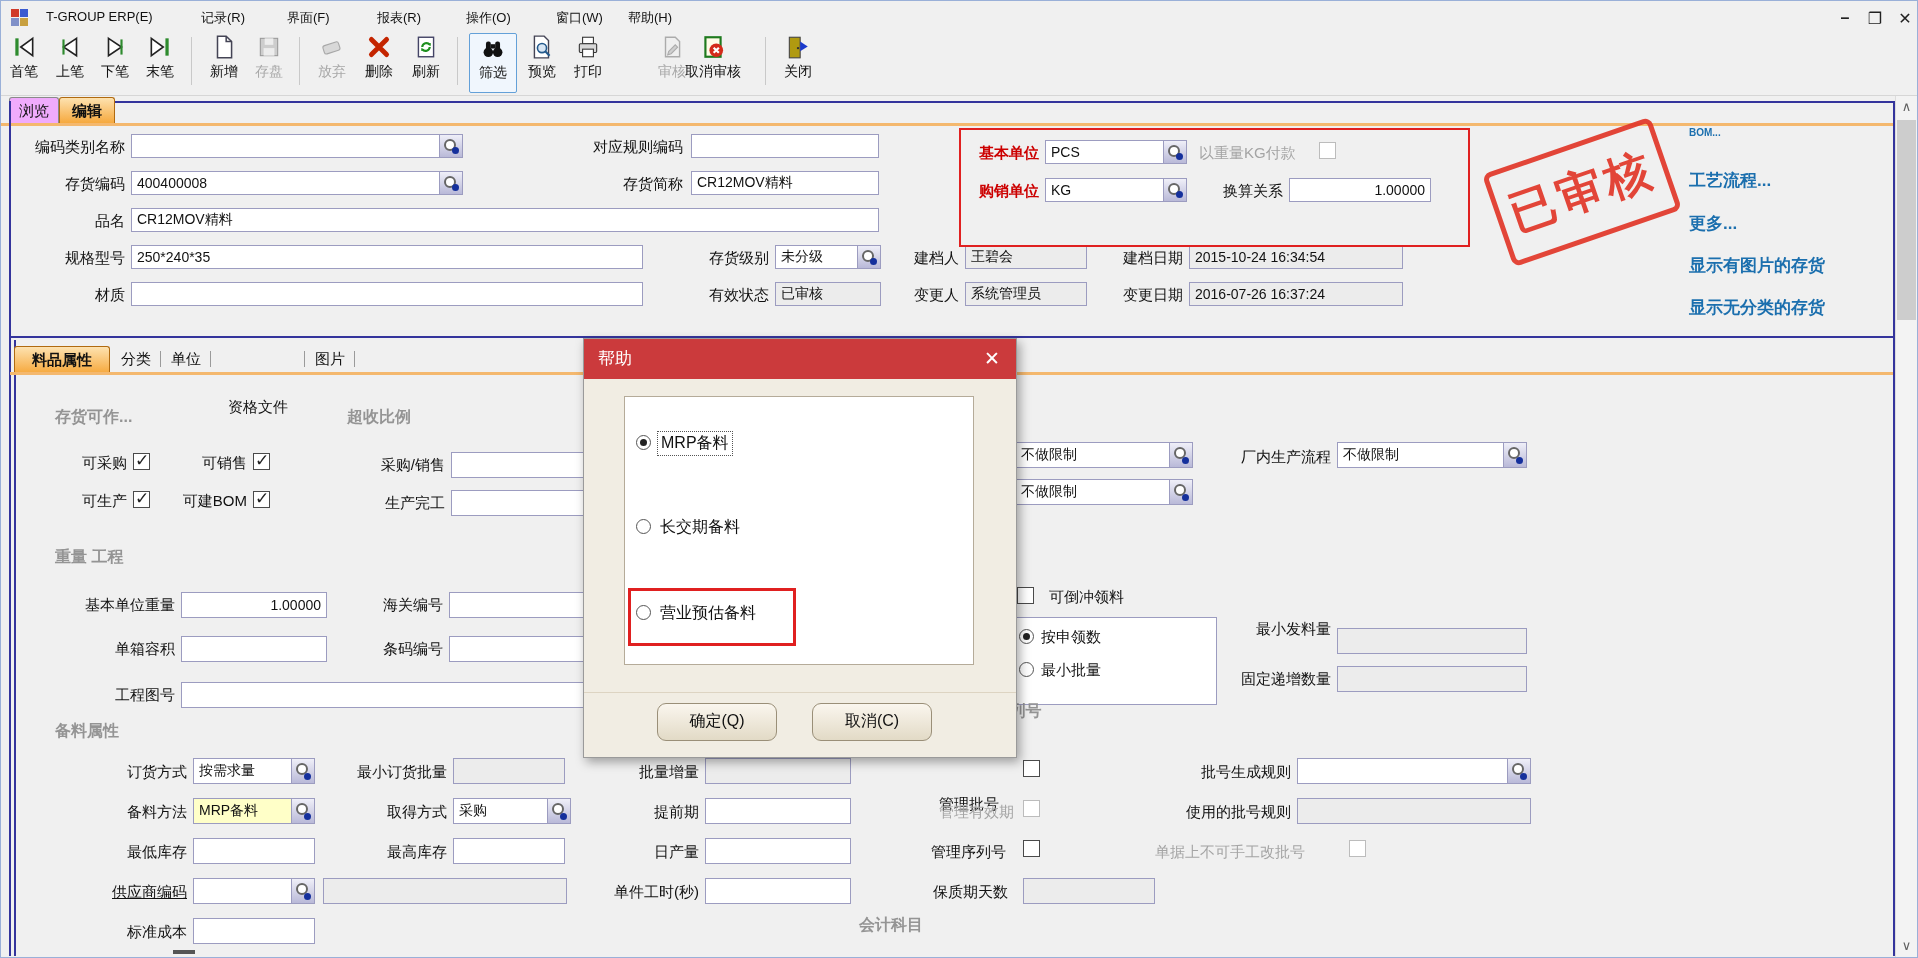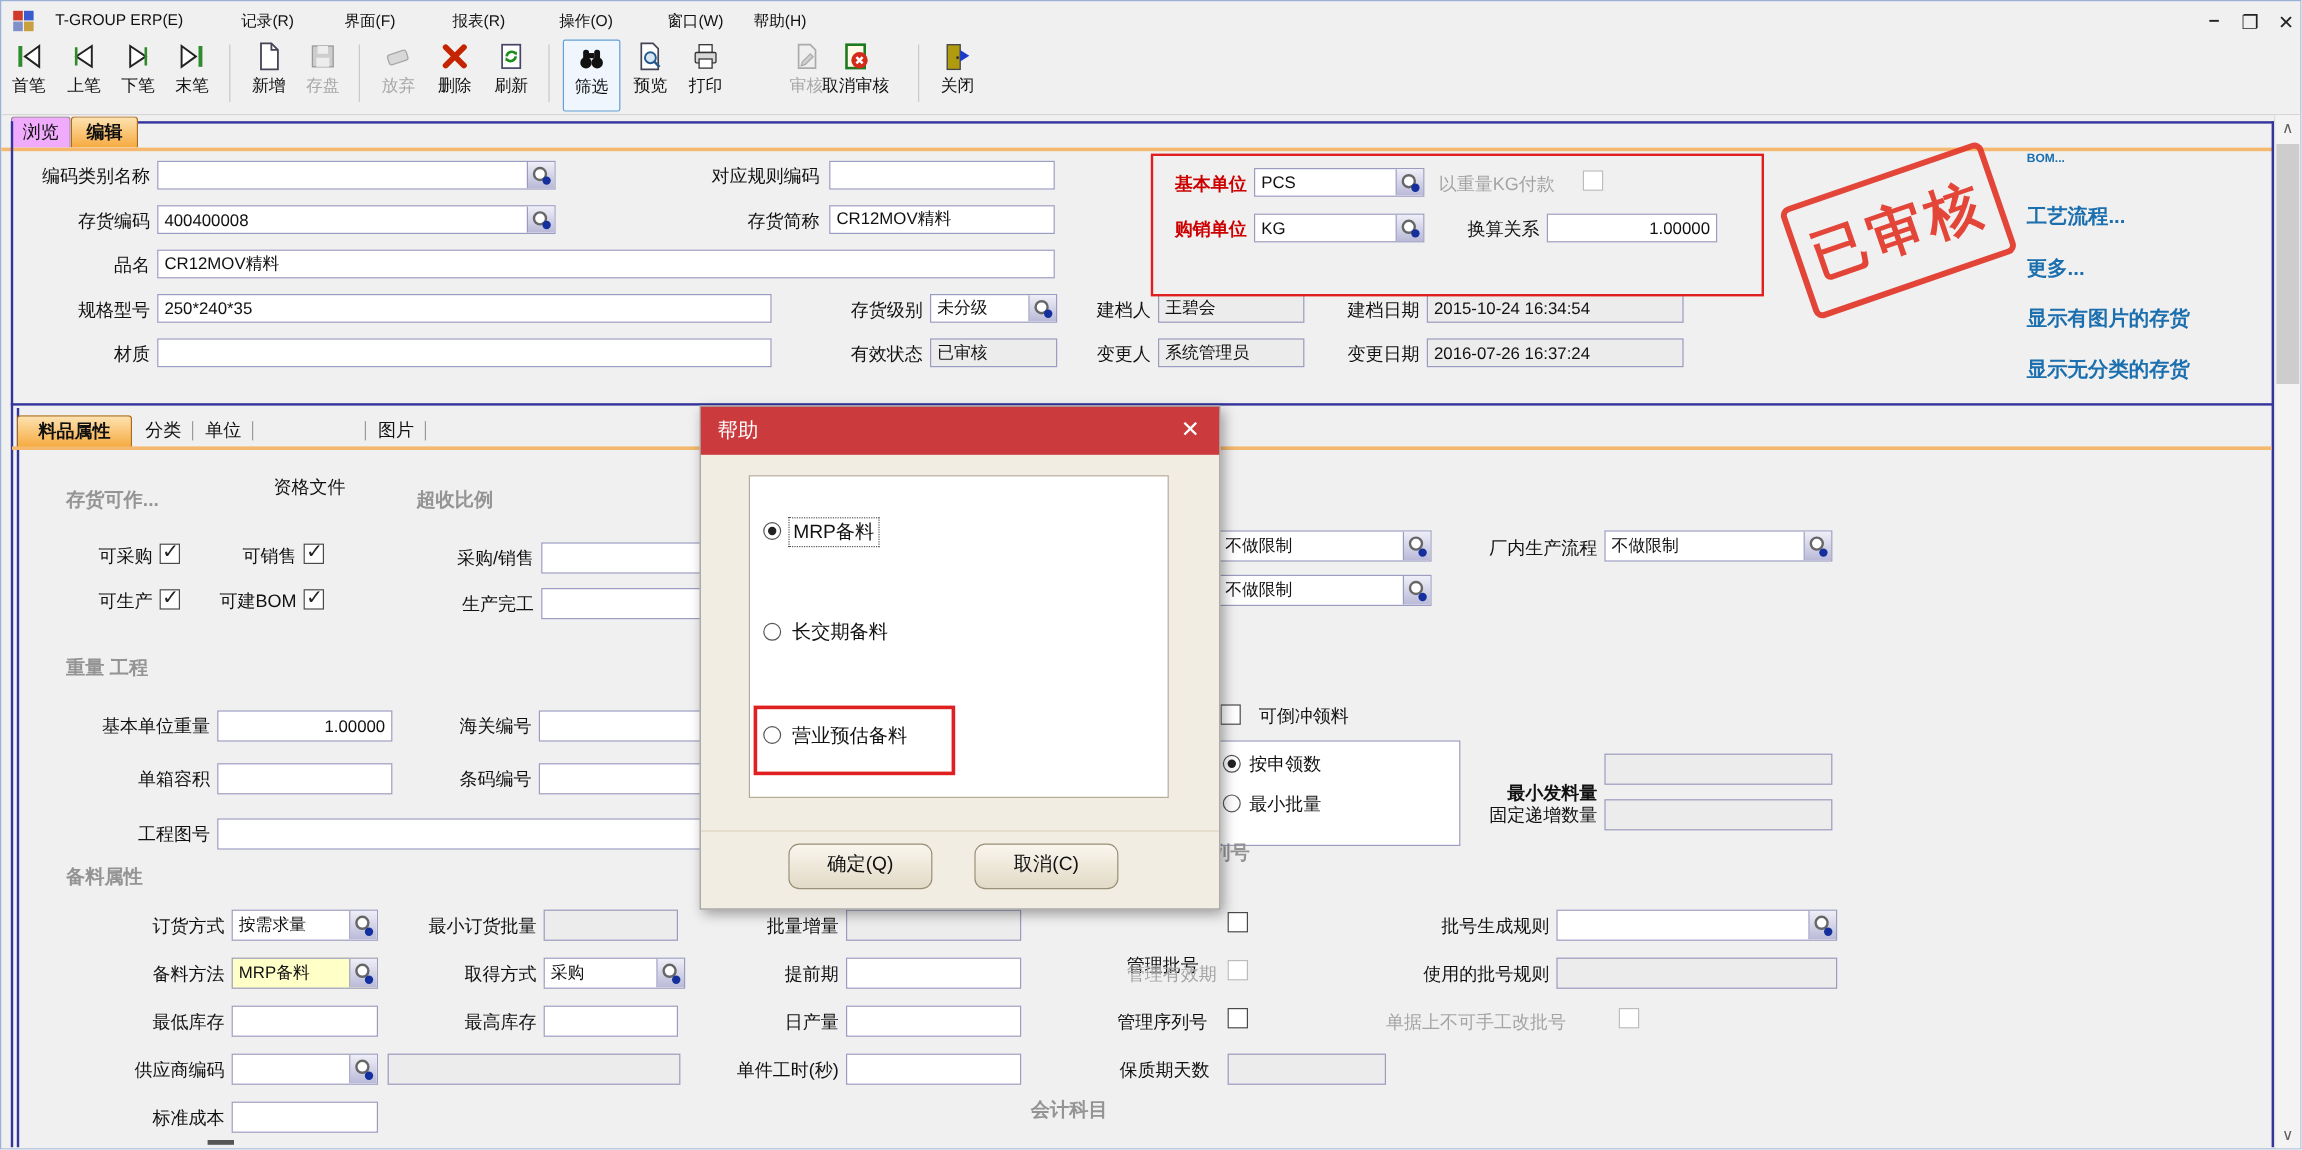--- a/index.html
+++ b/index.html
@@ -384,21 +384,21 @@
       <span></span>
     </div>
 
   <div class="cb" style="left:1016px;top:586px;"></div>
   <div class="lbl left" style="left:1048px;top:587px;">可倒冲领料</div>
   <div class="abs" style="left:1012px;top:616px;width:202px;height:86px;background:#fff;border:1px solid #9c9cc0;"></div>
   <div class="rdo sel" style="left:1018px;top:628px;"></div>
   <div class="rlabel" style="left:1040px;top:627px;">按申领数</div>
   <div class="rdo" style="left:1018px;top:661px;"></div>
   <div class="rlabel" style="left:1040px;top:660px;">最小批量</div>
-  <div class="lbl" style="left:1226px;top:651px;width:104px;font-weight:bold;">最小发料量</div>
+  <div class="lbl" style="left:1226px;top:619px;width:104px;">最小发料量</div>
   <div class="fld h26 dis" style="left:1336px;top:627px;width:190px;">
       <span></span>
     </div>
   <div class="lbl" style="left:1212px;top:669px;width:118px;">固定递增数量</div>
   <div class="fld h26 dis" style="left:1336px;top:665px;width:190px;">
       <span></span>
     </div>
 
   <div class="sect" style="left:54px;top:720px;">备料属性</div>
   <div class="sect" style="left:956px;top:700px;">批号 序列号</div>
@@ -455,21 +455,21 @@
     </div>
   <div class="lbl" style="left:640px;top:842px;width:58px;">日产量</div>
   <div class="fld h26" style="left:704px;top:837px;width:146px;">
       <span></span>
     </div>
   <div class="lbl left" style="left:930px;top:842px;">管理序列号</div>
   <div class="cb" style="left:1022px;top:839px;"></div>
   <div class="lbl left gray" style="left:1154px;top:842px;">单据上不可手工改批号</div>
   <div class="cb dis" style="left:1348px;top:839px;"></div>
 
-  <div class="lbl" style="left:96px;top:882px;width:90px;">供应商编码</div>
+  <div class="lbl" style="left:96px;top:882px;width:90px;text-decoration:underline;">供应商编码</div>
   <div class="fld h26 haslk" style="left:192px;top:877px;width:122px;">
       <span></span>
       <span class="lk"></span>
     </div>
   <div class="fld h26 dis" style="left:322px;top:877px;width:244px;">
       <span></span>
     </div>
   <div class="lbl" style="left:590px;top:882px;width:108px;">单件工时(秒)</div>
   <div class="fld h26" style="left:704px;top:877px;width:146px;">
       <span></span>

